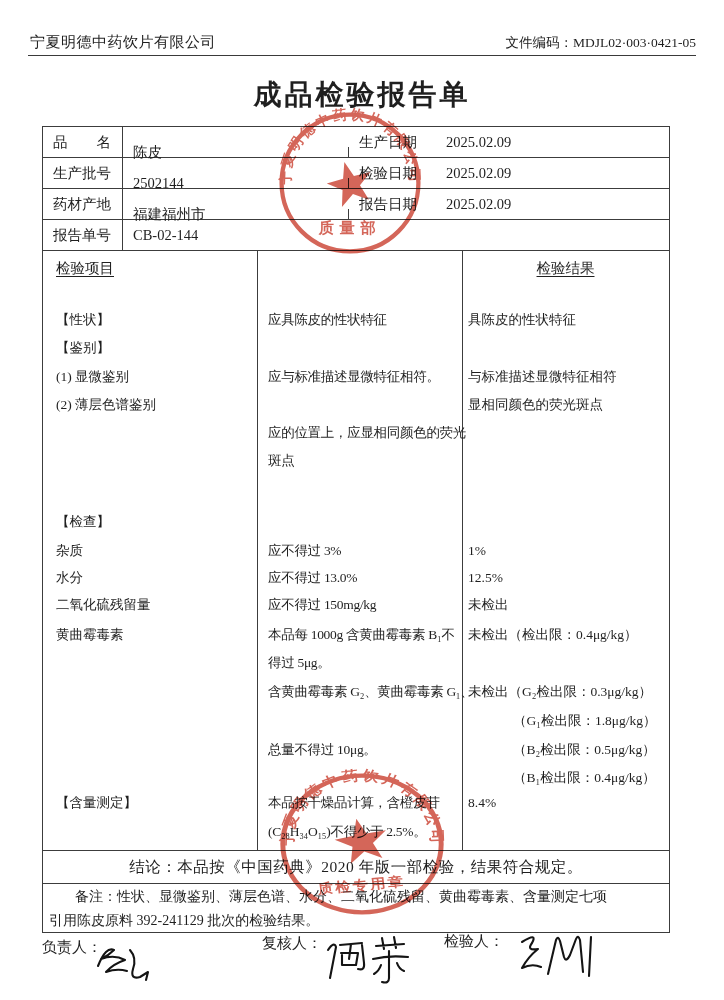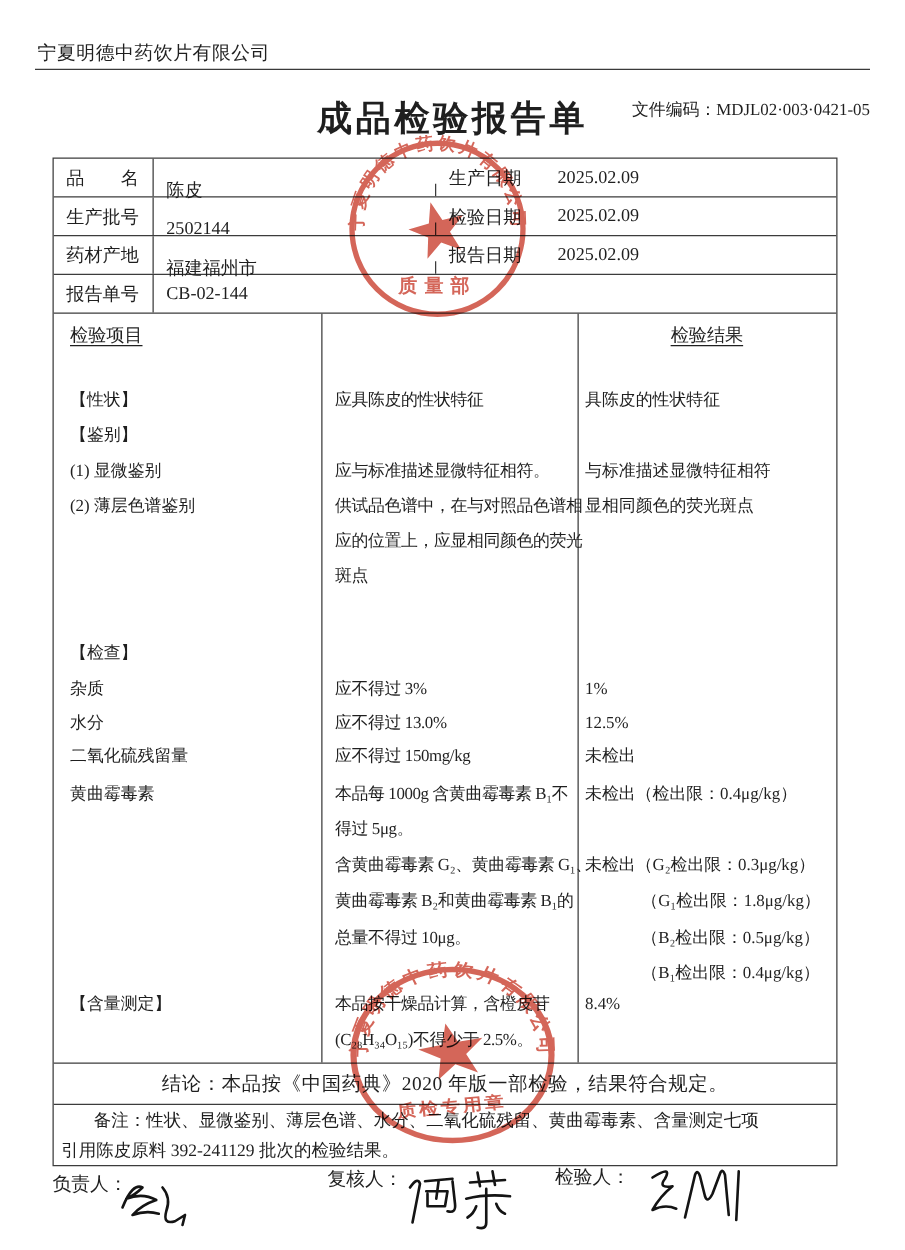--- a/index.html
+++ b/index.html
@@ -2,21 +2,21 @@
 <html><head>
 <meta charset="utf-8">
 <style>
   html,body{margin:0;padding:0;background:#e8e8e8;}
   .page{
     position:relative; width:724px; height:1000px; background:#ffffff;
     font-family:"Liberation Serif","DejaVu Serif",serif; color:#1f1f1f;
     overflow:hidden; margin:0 auto;
   }
   .hdr-company{position:absolute;left:30px;top:33px;font-size:15px;letter-spacing:.5px;}
-  .hdr-code{position:absolute;right:28px;top:34px;font-size:13.5px;margin-top:45px;}
+  .hdr-code{position:absolute;right:28px;top:34px;font-size:13.5px;}
   .hdr-rule{position:absolute;left:28px;right:28px;top:55px;border-top:1.5px solid #3a3a3a;}
   .title{position:absolute;left:0;right:0;top:76px;margin:0;text-align:center;
          font-size:28px;font-weight:bold;letter-spacing:3px;}
 
   .rtable{position:absolute;left:42px;top:126px;width:628px;border:1px solid #3c3c3c;box-sizing:border-box;}
   .irow{display:flex;height:30px;border-bottom:1px solid #3c3c3c;font-size:14.5px;}
   .irow .cell{display:flex;align-items:center;box-sizing:border-box;}
   .cell.lab{width:80px;padding-left:10px;border-right:1px solid #3c3c3c;}
   .cell.val{width:226px;padding-left:10px;border-right:1px solid #3c3c3c;margin-top:20px;}
   .cell.lab2{width:92px;padding-left:10px;}
@@ -99,30 +99,28 @@
       <div class="ln c1" style="top:144px">(2) 薄层色谱鉴别</div>
       <div class="ln c1" style="top:261px">【检查】</div>
       <div class="ln c1" style="top:290px">杂质</div>
       <div class="ln c1" style="top:317px">水分</div>
       <div class="ln c1" style="top:344px">二氧化硫残留量</div>
       <div class="ln c1" style="top:374px">黄曲霉毒素</div>
       <div class="ln c1" style="top:542px">【含量测定】</div>
 
       <div class="ln c2" style="top:59px">应具陈皮的性状特征</div>
       <div class="ln c2" style="top:116px">应与标准描述显微特征相符。</div>
-      <div class="ln c2" style="top:144px">供试品色谱中，在与对照品色谱相</div>
       <div class="ln c2" style="top:172px">应的位置上，应显相同颜色的荧光</div>
       <div class="ln c2" style="top:200px">斑点</div>
       <div class="ln c2" style="top:290px">应不得过 3%</div>
       <div class="ln c2" style="top:317px">应不得过 13.0%</div>
       <div class="ln c2" style="top:344px">应不得过 150mg/kg</div>
       <div class="ln c2" style="top:374px">本品每 1000g 含黄曲霉毒素 B₁不</div>
       <div class="ln c2" style="top:402px">得过 5μg。</div>
       <div class="ln c2" style="top:431px">含黄曲霉毒素 G₂、黄曲霉毒素 G₁、</div>
-      <div class="ln c2" style="top:460px">黄曲霉毒素 B₂和黄曲霉毒素 B₁的</div>
       <div class="ln c2" style="top:489px">总量不得过 10μg。</div>
       <div class="ln c2" style="top:542px">本品按干燥品计算，含橙皮苷</div>
       <div class="ln c2" style="top:571px">(C₂₈H₃₄O₁₅)不得少于 2.5%。</div>
 
       <div class="ln c3" style="top:59px">具陈皮的性状特征</div>
       <div class="ln c3" style="top:116px">与标准描述显微特征相符</div>
       <div class="ln c3" style="top:144px">显相同颜色的荧光斑点</div>
       <div class="ln c3" style="top:290px">1%</div>
       <div class="ln c3" style="top:317px">12.5%</div>
       <div class="ln c3" style="top:344px">未检出</div>

